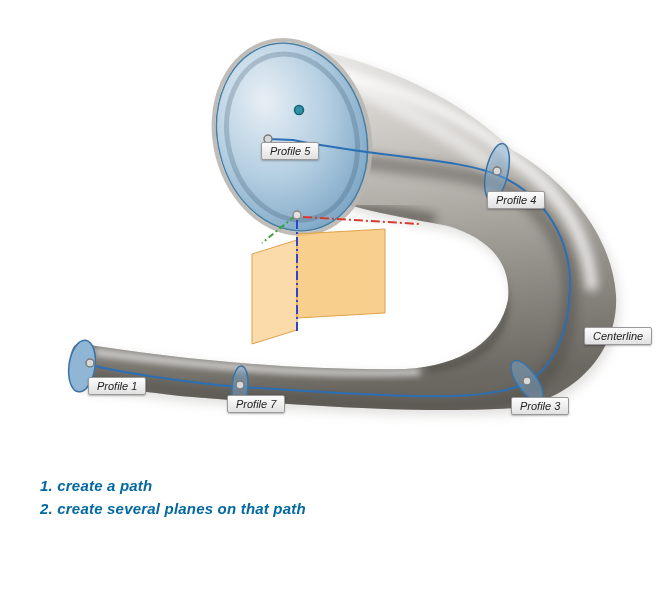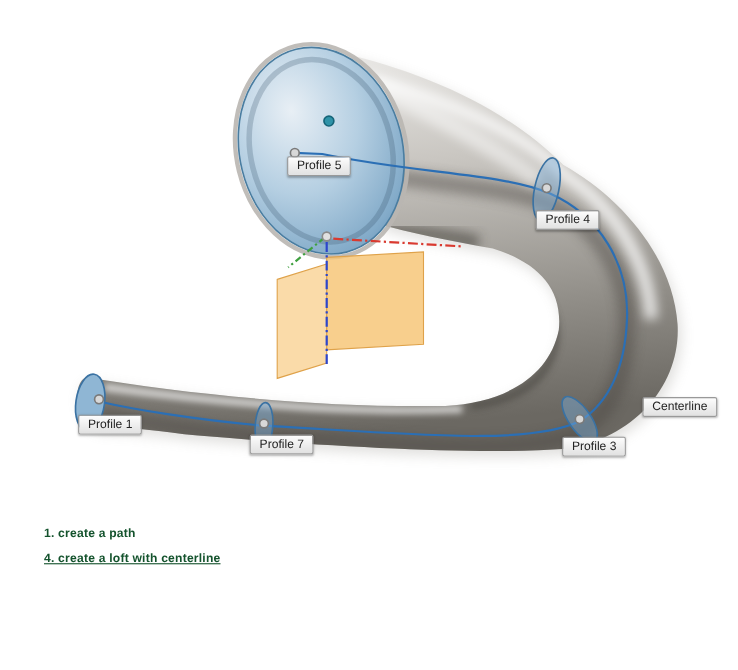--- a/index.html
+++ b/index.html
@@ -1,31 +1,31 @@
 <!DOCTYPE html>
 <html><head>
 <meta charset="utf-8">
 <style>
   html,body{margin:0;padding:0;background:#ffffff;font-family:"Liberation Sans",sans-serif;}
-  .stage{position:relative;width:671px;height:549px;background:#ffffff;overflow:hidden;}
+  .stage{position:relative;width:671px;height:549px;background:#ffffff;overflow:hidden;font-style:italic;}
   .stage svg{position:absolute;left:0;top:0;}
   .callout{
     position:absolute;
     font-size:11px;color:#222;
     background:linear-gradient(#fdfdfd,#e1e1e1);
     border:1px solid #999;border-radius:2px;
     padding:2px 8px;white-space:nowrap;
     box-shadow:0 1px 2px rgba(0,0,0,.28);
     font-family:"Liberation Sans",sans-serif;
   }
   .instructions{
     position:absolute;left:40px;top:474px;
     font-family:"Liberation Sans",sans-serif;
-    font-weight:700;font-size:11px;line-height:23px;
-    color:#14532d;letter-spacing:.2px;
+    font-weight:700;font-size:15px;line-height:23px;
+    color:#0369a1;letter-spacing:.2px;
   }
   .instructions .underline{text-decoration:underline;}
 </style>
 </head>
 <body>
 
 <div class="stage">
 
   <svg width="671" height="609" viewBox="0 0 671 609">
     <defs>
@@ -93,23 +93,23 @@
     <circle cx="268" cy="139" r="4" fill="#d8d8d8" stroke="#7a7a7a" stroke-width="1.5"></circle>
     <circle cx="299" cy="110" r="4.5" fill="#2f93a8" stroke="#156478" stroke-width="1.5"></circle>
     <circle cx="497" cy="171" r="4" fill="#d8d8d8" stroke="#7a7a7a" stroke-width="1.5"></circle>
     <circle cx="527" cy="381" r="4" fill="#d8d8d8" stroke="#7a7a7a" stroke-width="1.5"></circle>
     <circle cx="240" cy="385" r="4" fill="#d8d8d8" stroke="#7a7a7a" stroke-width="1.5"></circle>
     <circle cx="90" cy="363" r="4" fill="#d8d8d8" stroke="#7a7a7a" stroke-width="1.5"></circle>
   </svg>
 
   <div class="callout" style="left:261px;top:142px;"><span>Profile 5</span></div>
   <div class="callout" style="left:487px;top:191px;text-align:center;"><span>Profile 4</span></div>
-  <div class="callout" style="left:584px;top:361px;"><span>Centerline</span></div>
+  <div class="callout" style="left:584px;top:327px;"><span>Centerline</span></div>
   <div class="callout" style="left:511px;top:397px;"><span>Profile 3</span></div>
   <div class="callout" style="left:227px;top:395px;"><span>Profile 7</span></div>
-  <div class="callout" style="left:71px;top:377px;"><span>Profile 1</span></div>
+  <div class="callout" style="left:88px;top:377px;"><span>Profile 1</span></div>
 
   <div class="instructions">
     <div>1. create a path</div>
-    <div class="underline">4. create a loft with centerline</div>
+    <div>2. create several planes on that path</div>
   </div>
 
 </div>
 
 </body></html>

